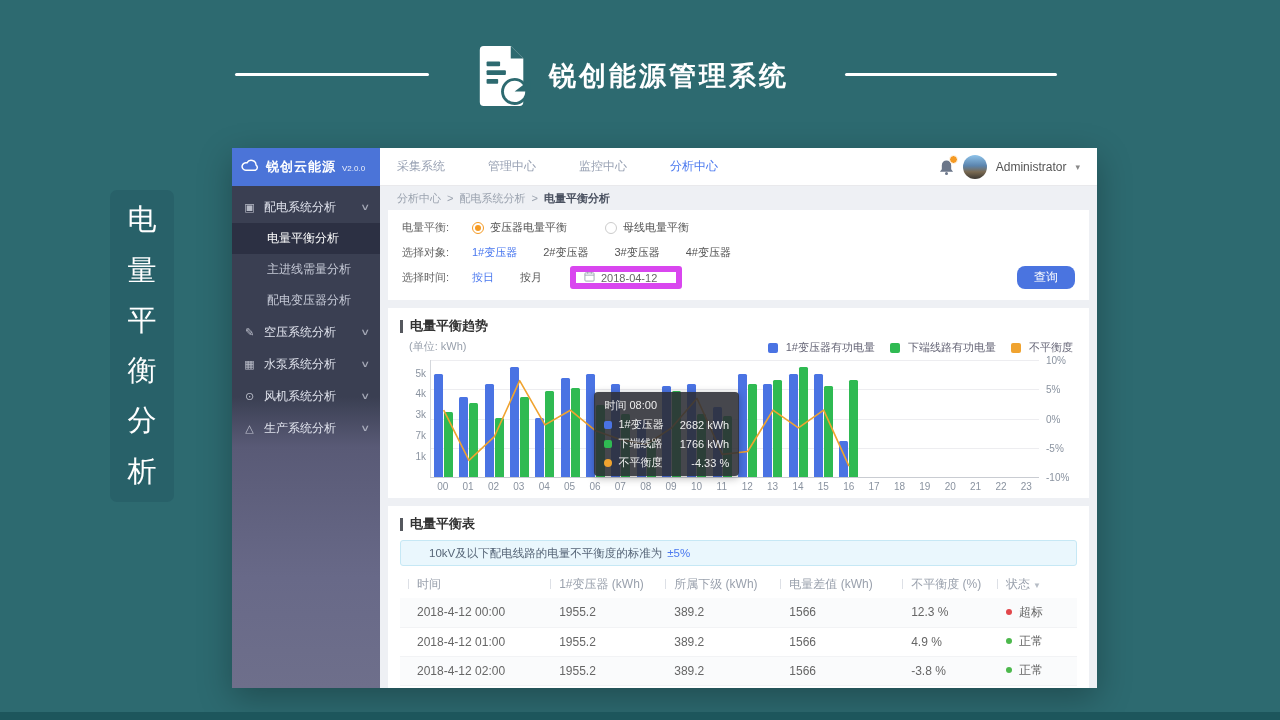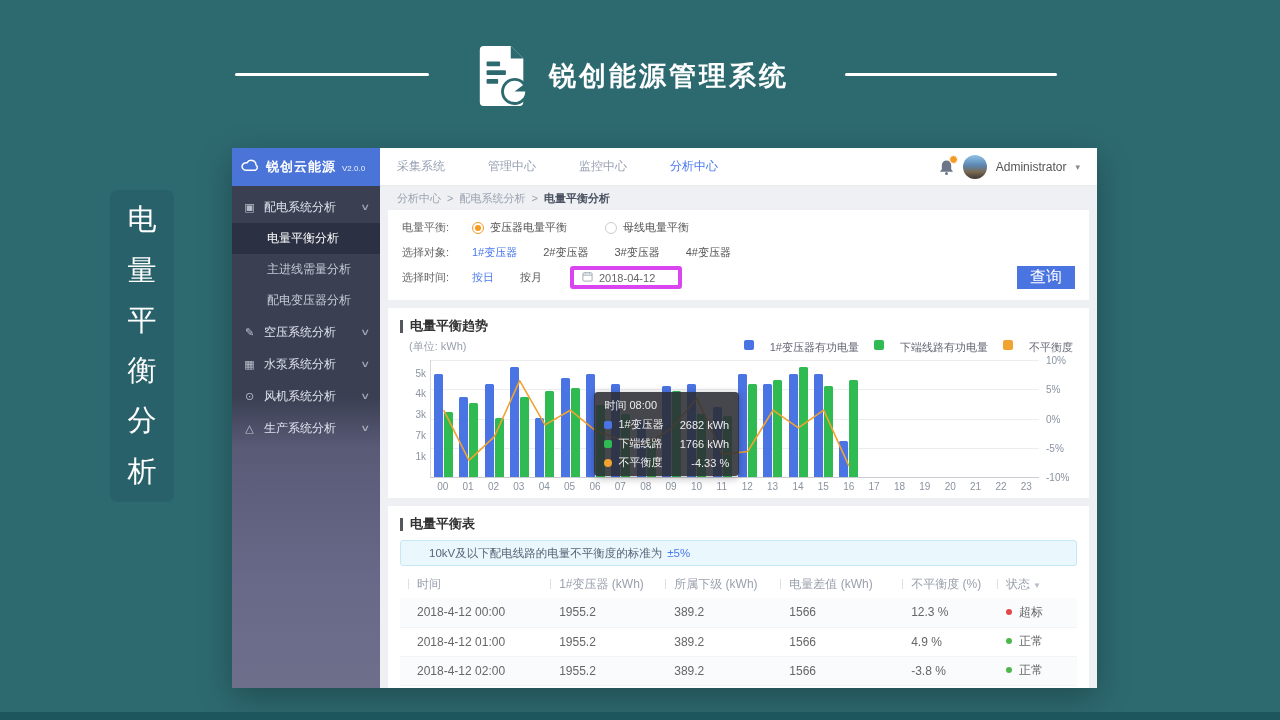--- a/index.html
+++ b/index.html
@@ -54,32 +54,32 @@
   .card { background:#fff; margin:0 8px 8px; }
   .filter-card { padding:5px 14px 10px; position:relative; }
   .frow { display:flex; align-items:center; height:25px; font-size:11px; color:#555; }
   .flabel { width:70px; color:#666; }
   .radio { width:12px; height:12px; border:1px solid #ccc; border-radius:50%; display:inline-block; margin-right:6px; position:relative; background:#fff; }
   .radio.on { border-color:#f59a23; }
   .radio.on::after { content:""; position:absolute; inset:2px; background:#f59a23; border-radius:50%; }
   .ropt { margin-right:38px; display:flex; align-items:center; cursor:pointer; }
   .opt { margin-right:26px; cursor:pointer; }
   .opt.sel { color:#4a78ef; }
-  .dateinput { display:inline-flex; align-items:center; gap:6px; border:4px solid #d946ef; border-radius:3px;
+  .dateinput { display:inline-flex; align-items:center; gap:6px; border:6px solid #d946ef; border-radius:3px;
                height:23px; padding:0 8px; width:112px; color:#666; background:#fff; margin-left:2px; cursor:pointer; }
   .qbtn { position:absolute; right:14px; bottom:11px; width:58px; height:23px; background:#4a74e0; color:#fff;
-          font-size:16px; border:none; border-radius:0; cursor:pointer; font-family:inherit; }
+          font-size:12px; border:none; border-radius:8px; cursor:pointer; font-family:inherit; }
 
   .sec-title { display:flex; align-items:center; gap:7px; font-size:13px; color:#333; font-weight:bold; height:20px; }
   .tbar { width:3px; height:13px; background:#55585e; }
 
   .chart-card { padding:8px 12px 6px; position:relative; }
   .unit { font-size:11px; color:#98a0ac; margin:3px 0 6px 9px; }
   .legend { position:absolute; right:16px; top:32px; display:flex; gap:15px; font-size:11px; color:#667; }
-  .litem { display:flex; align-items:flex-start; gap:16px; cursor:pointer; }
+  .litem { display:flex; align-items:center; gap:8px; cursor:pointer; }
   .lsq { width:10px; height:10px; border-radius:2px; }
 
   .chartwrap { position:relative; margin:4px 38px 0 30px; height:118px; }
   .plot { position:absolute; inset:0; border-left:1px solid #d4d7dc; border-bottom:1px solid #c9ccd2; }
   .gline { position:absolute; left:0; right:0; height:1px; background:#ededf0; }
   .bars { position:absolute; inset:0; display:flex; align-items:flex-end; }
   .bcell { flex:1; display:flex; align-items:flex-end; justify-content:center; gap:1px; height:100%; }
   .bar { width:9px; border-radius:1.5px 1.5px 0 0; }
   .lsvg { position:absolute; inset:0; overflow:visible; }
   .ylab { position:absolute; right:100%; padding-right:5px; font-size:10px; color:#8a93a0; transform:translateY(-50%); white-space:nowrap; }

